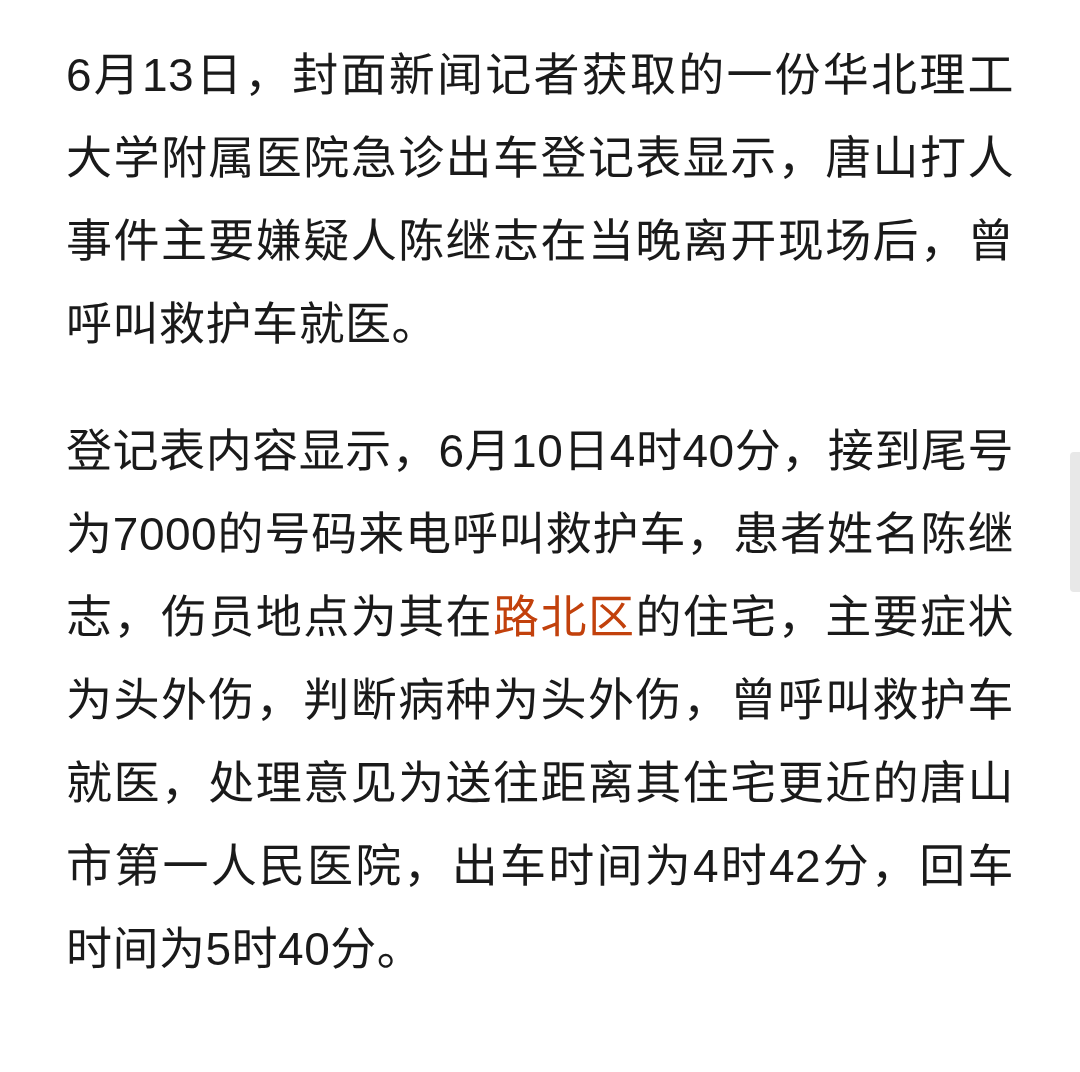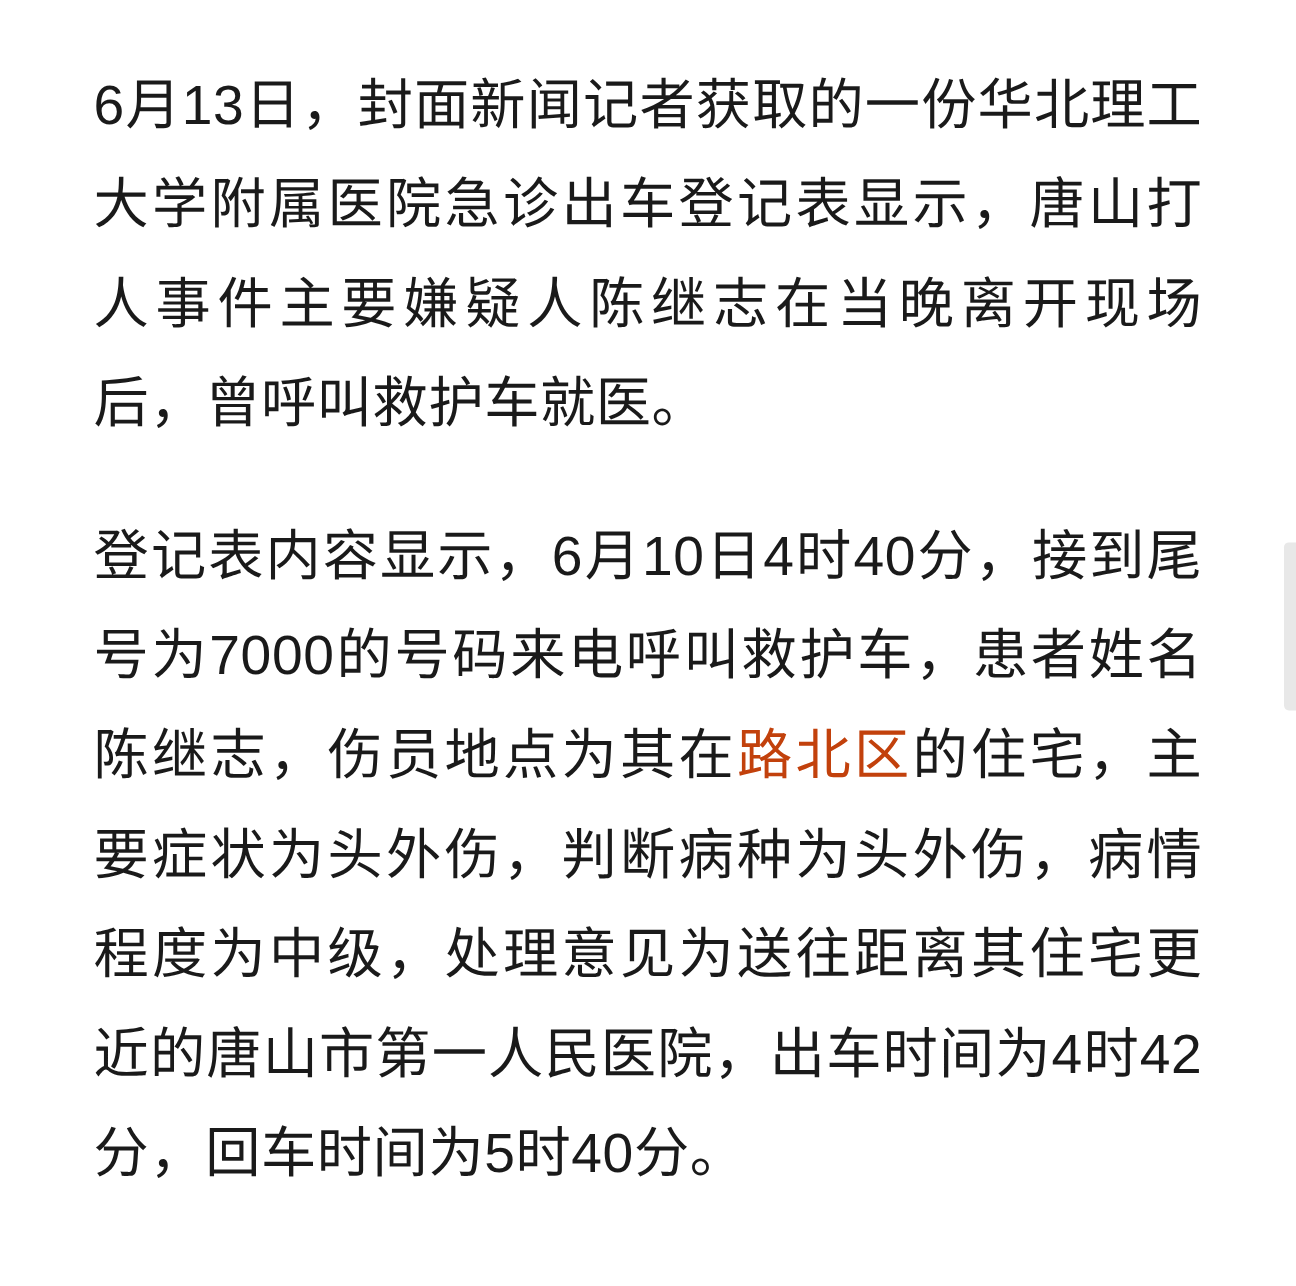--- a/index.html
+++ b/index.html
@@ -17,21 +17,21 @@
 
   .page {
     position: absolute;
     inset: 0;
     background: #ffffff;
     padding: 30px 62px 0 62px;
     box-sizing: border-box;
   }
 
   .article-body {
-    margin: 16px;
+    margin: 4px;
   }
 
   .paragraph {
     font-size: 46px;
     line-height: 83px;
     color: #1a1a1a;
     letter-spacing: 0.5px;
     text-align: justify;
     margin: 0;
     word-break: break-all;
@@ -57,16 +57,16 @@
     border-top-left-radius: 4px;
     border-bottom-left-radius: 4px;
   }
 </style>
 </head>
 <body>
 
 <div class="page">
   <div class="article-body">
     <p class="paragraph"><span>6月13日，封面新闻记者获取的一份华北理工大学附属医院急诊出车登记表显示，唐山打人事件主要嫌疑人陈继志在当晚离开现场后，曾呼叫救护车就医。</span></p>
-    <p class="paragraph"><span>登记表内容显示，6月10日4时40分，接到尾号为7000的号码来电呼叫救护车，患者姓名陈继志，伤员地点为其在</span><a class="link" href="#">路北区</a><span>的住宅，主要症状为头外伤，判断病种为头外伤，病情程度为中级，处理意见为送往距离其住宅更近的唐山市第一人民医院，出车时间为4时42分，回车时间为5时40分。</span></p>
+    <p class="paragraph"><span>登记表内容显示，6月10日4时40分，接到尾号为7000的号码来电呼叫救护车，患者姓名陈继志，伤员地点为其在</span><a class="link" href="#">路北区</a><span>的住宅，主要症状为头外伤，判断病种为头外伤，曾呼叫救护车就医，处理意见为送往距离其住宅更近的唐山市第一人民医院，出车时间为4时42分，回车时间为5时40分。</span></p>
   </div>
   <div class="edge-artifact"></div>
 </div>
 
 </body></html>

